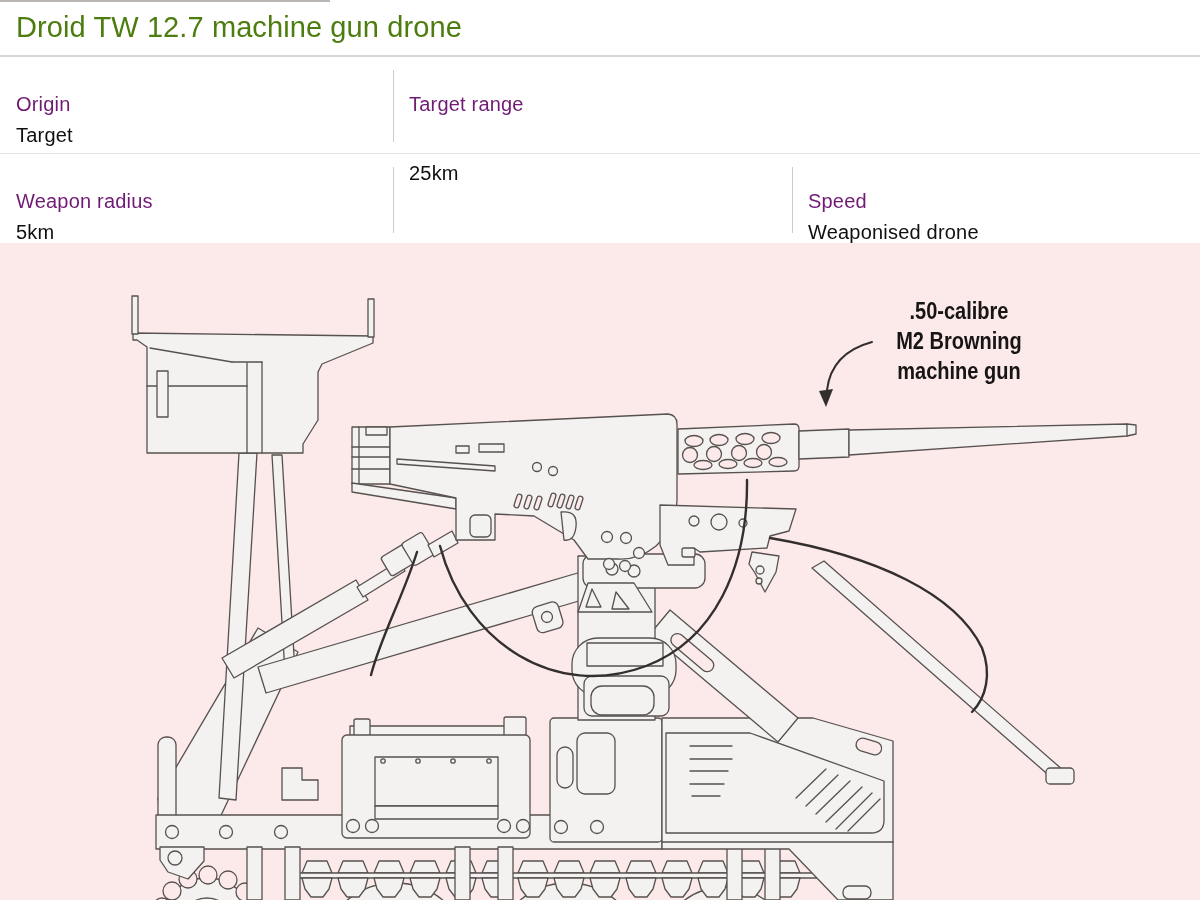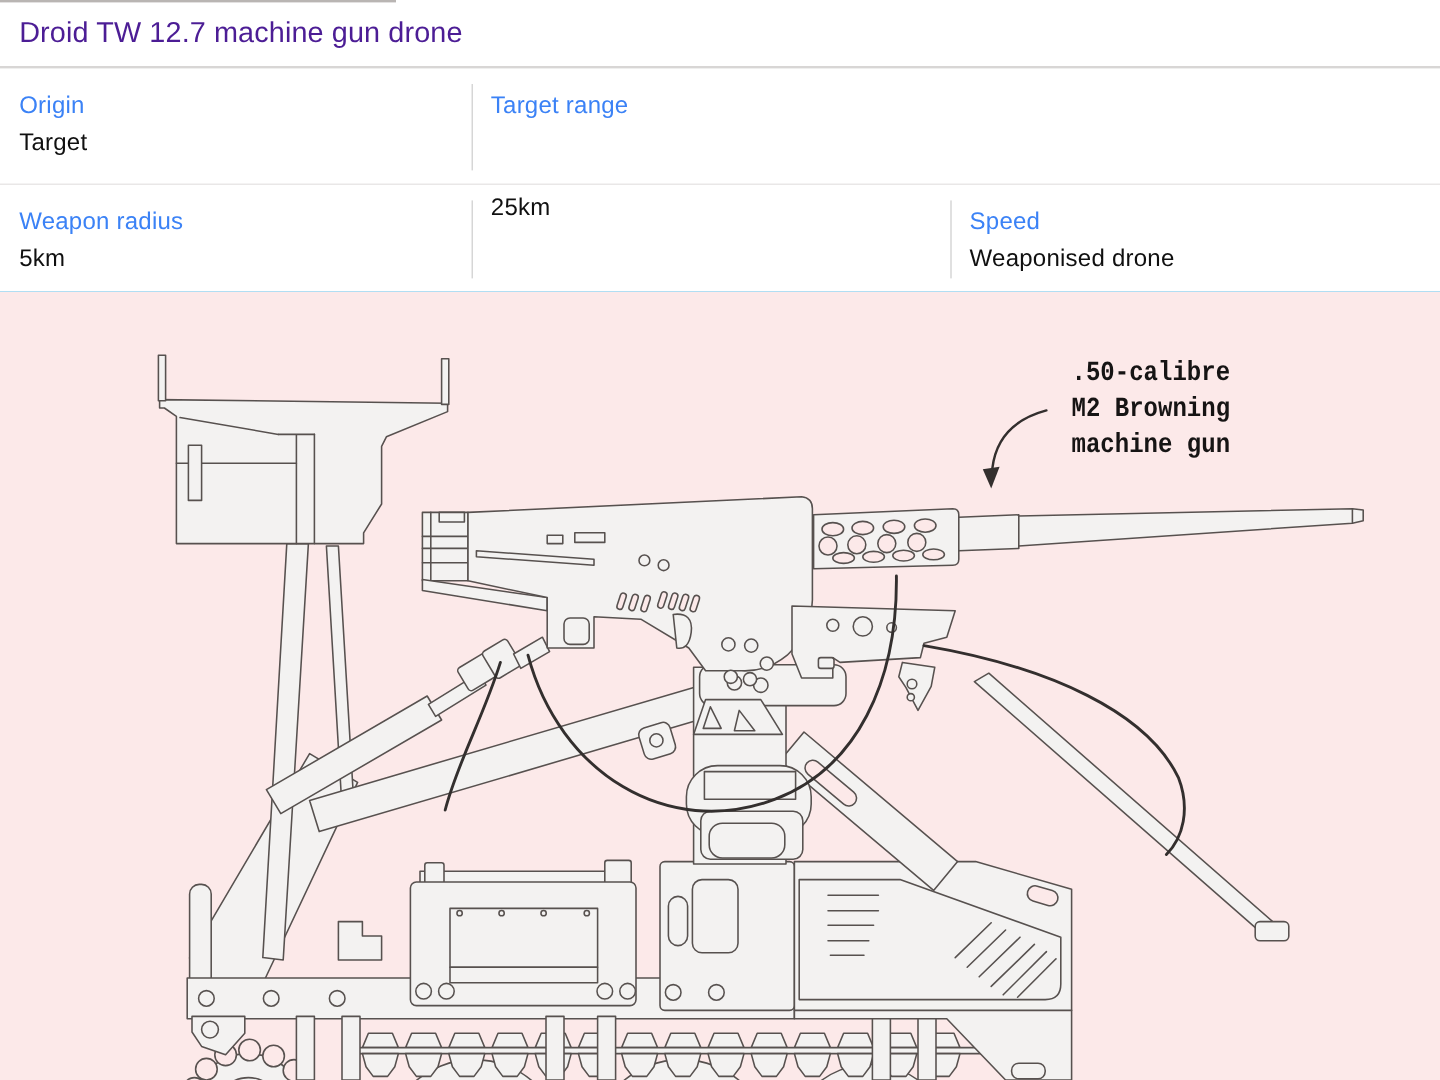--- a/index.html
+++ b/index.html
@@ -1,28 +1,28 @@
 <!DOCTYPE html>
 <html><head>
 <meta charset="utf-8">
 <style>
   html,body{margin:0;padding:0;background:#ffffff;}
   .page{position:relative;width:1200px;height:900px;overflow:hidden;background:#fff;
         font-family:"Liberation Sans","DejaVu Sans",sans-serif;}
   .top-rule{position:absolute;left:0;top:0;width:330px;height:2px;background:#b9b5b3;}
   .header{box-sizing:border-box;height:57px;border-bottom:2px solid #d8d6d5;display:flex;align-items:center;}
-  .header h1{margin:0 0 0 16px;font-size:24px;font-weight:500;color:#4c1d95;letter-spacing:.1px;}
+  .header h1{margin:0 0 0 16px;font-size:29px;font-weight:500;color:#4d7c0f;letter-spacing:.1px;}
   .spec-row{box-sizing:border-box;display:grid;grid-template-columns:393px 399px 408px;}
   .spec-row.r1{height:97px;border-bottom:1px solid #e4e2e1;}
   .spec-row.r2{height:89px;}
   .cell{position:relative;padding-left:16px;box-sizing:border-box;}
   .cell .vline{position:absolute;left:0;top:13px;bottom:11px;width:1px;background:#cccccc;}
-  .cell .label{margin-top:19px;font-size:20px;line-height:24px;color:#3b82f6;letter-spacing:.2px;}
+  .cell .label{margin-top:35px;font-size:20px;line-height:24px;color:#701a75;letter-spacing:.2px;}
   .cell .value{margin-top:7px;font-size:20px;line-height:24px;color:#101010;letter-spacing:.2px;}
-  .illo{position:relative;width:1200px;height:657px;background:#0ea5e9;font-family:Liberation Mono, monospace;}
+  .illo{position:relative;width:1200px;height:657px;background:#f97316;}
   .illo svg{position:absolute;left:0;top:0;display:block;}
   .annotation{position:absolute;left:868px;top:53px;width:182px;text-align:center;
       font-size:23px;line-height:30px;font-weight:700;color:#161414;white-space:pre-line;
       transform:scaleX(.87);transform-origin:50% 0;}
 </style>
 </head>
 <body>
 
 <div class="page">
   <div class="top-rule"></div>

